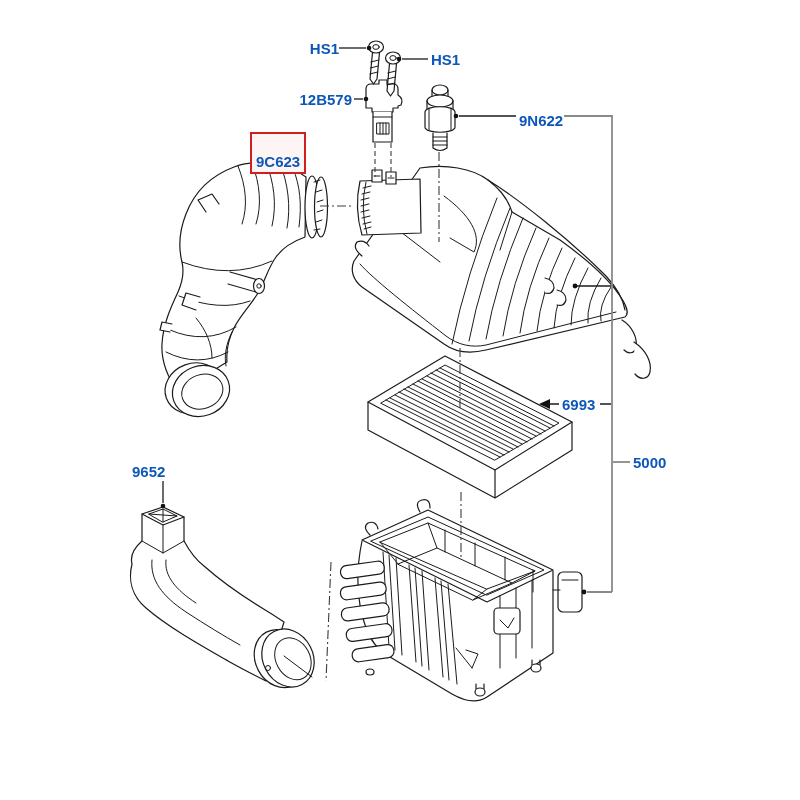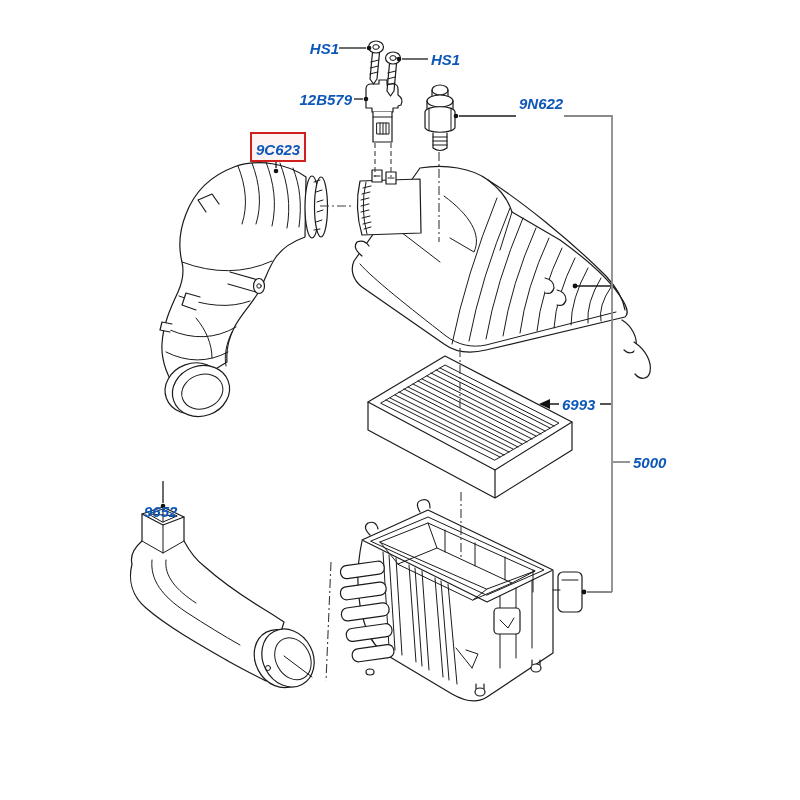--- a/index.html
+++ b/index.html
@@ -1,38 +1,38 @@
 <!DOCTYPE html>
 <html><head>
 <meta charset="utf-8">
 <title></title>
 <style>
   html,body{margin:0;padding:0;}
   body{
     width:800px;height:800px;position:relative;background:#ffffff;
     font-family:"Liberation Sans",sans-serif;overflow:hidden;
   }
-  #stage{position:absolute;left:0;top:0;width:800px;height:800px;font-style:italic;}
+  #stage{position:absolute;left:0;top:0;width:800px;height:800px;}
   svg{position:absolute;left:0;top:0;}
   .ln{stroke:#1b1b1b;fill:none;stroke-width:1.2;stroke-linecap:round;stroke-linejoin:round;}
   .thin{stroke-width:1;}
   .solid{fill:#ffffff;}
   .dot{fill:#111;stroke:none;}
   .leader{stroke:#1b1b1b;stroke-width:1.3;fill:none;}
   .bracket{stroke:#8a8a8a;stroke-width:1.8;fill:none;}
   .dashdot{stroke:#3c3c3c;stroke-width:1.1;fill:none;stroke-dasharray:9 3 2 3;}
   .dashed{stroke:#3c3c3c;stroke-width:1.1;fill:none;stroke-dasharray:5 3;}
   .lbl{
     position:absolute;color:#0d57b8;font-weight:bold;font-size:15px;line-height:1;
     white-space:nowrap;transform:translateY(-50%);letter-spacing:0;cursor:pointer;
   }
   .lbl.ra{text-align:right;}
   .hl{
     transform:none;border:2px solid #cf1f1f;background:#fdf4f4;
-    padding:8px 4px 3px 4px;
+    padding:20px 4px 3px 4px;
   }
 </style>
 </head>
 <body>
 
 <div id="stage">
 <svg width="800" height="800" viewBox="0 0 800 800">
 
   <g>
     <path class="ln solid" d="M420,168 C446,164 472,168 488,180 C500,189 508,199 512,212 L560,240 C585,258 608,278 620,296 C627,306 629,314 625,317 L486,350 C470,354 455,352 444,344 L362,287 C353,280 350,270 354,261 L384,219 Z"></path>
@@ -246,22 +246,22 @@
         <circle class="dot" cx="163" cy="506" r="2.3"></circle>
   </g>
 </svg>
 
   <div class="lbl ra" style="left:303px;top:48px;width:36px;">HS1</div>
 
   <div class="lbl" style="left:431px;top:59px;">HS1</div>
 
   <div class="lbl ra" style="left:296px;top:99px;width:56px;">12B579</div>
 
-  <div class="lbl" style="left:519px;top:103px;">9N622</div>
+  <div class="lbl" style="left:519px;top:120px;">9N622</div>
 
   <div class="lbl hl" style="left:250px;top:132px;">9C623</div>
 
   <div class="lbl" style="left:562px;top:404px;">6993</div>
 
   <div class="lbl" style="left:633px;top:462px;">5000</div>
 
-  <div class="lbl" style="left:144px;top:471px;margin-top:40px;">9652</div>
+  <div class="lbl" style="left:132px;top:471px;">9652</div>
 </div>
 
 </body></html>

